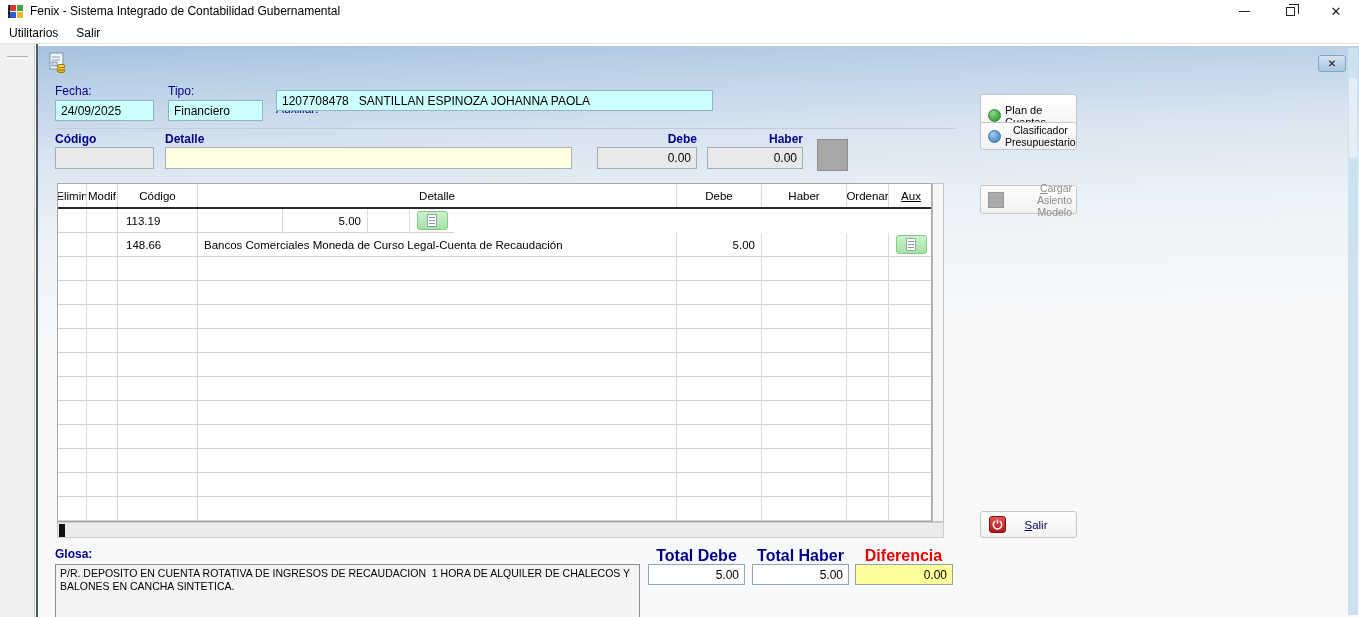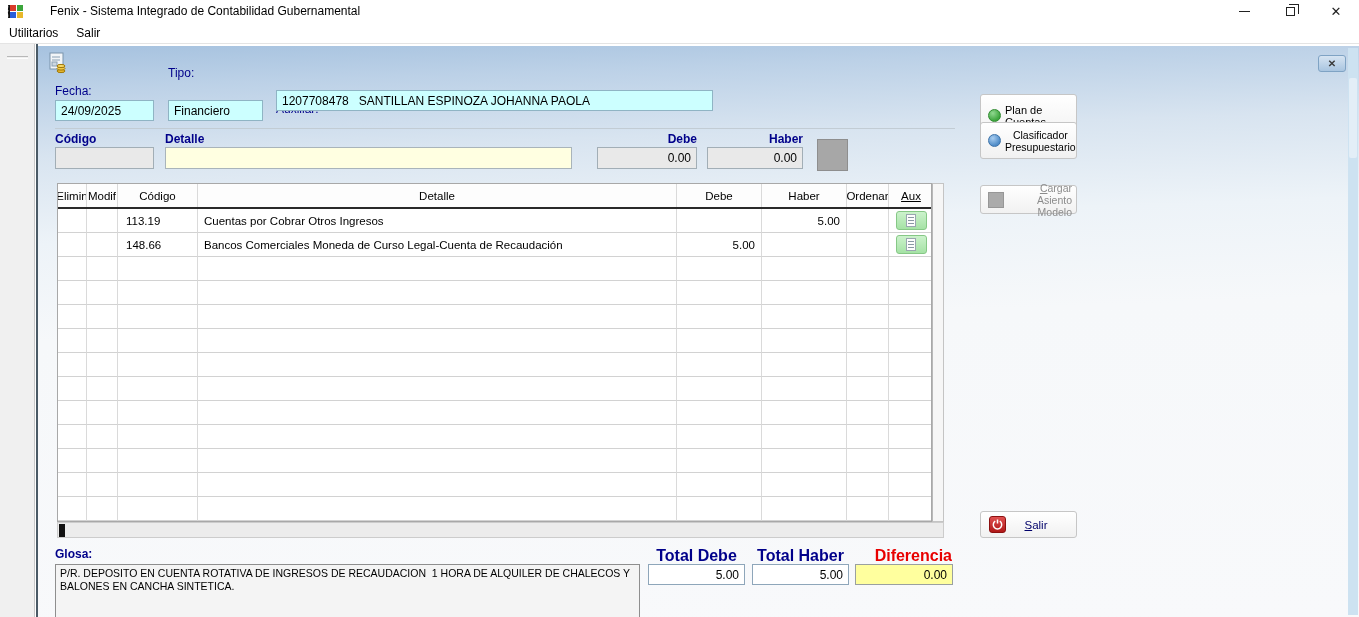--- a/index.html
+++ b/index.html
@@ -1,21 +1,21 @@
 <!DOCTYPE html>
 <html><head>
 <meta charset="utf-8">
 <style>
   * { margin:0; padding:0; box-sizing:border-box; }
   html,body { width:1359px; height:617px; overflow:hidden;
     font-family:"Liberation Sans", sans-serif; background:#fff; }
 
   
   #titlebar { position:absolute; left:0; top:0; width:1359px; height:22px;
-    background:#ffffff; display:flex; align-items:center;gap:20px; }
+    background:#ffffff; display:flex; align-items:center; }
   #title-text { font-size:12px; color:#000; margin-left:6px; }
   #app-icon { width:17px; height:15px; margin-left:7px; position:relative; }
   .winctl { position:absolute; top:0; height:22px; width:46px; display:flex;
     align-items:center; justify-content:center; color:#222; }
   #btn-min  { right:92px; }
   #btn-rest { right:46px; }
   #btn-close{ right:0; font-size:13px; }
   #btn-min .bar { width:11px; height:1px; background:#222; }
   .rest-sq { width:9px; height:9px; border:1px solid #222; background:#fff; position:relative; }
   .rest-sq:before { content:""; position:absolute; left:2px; top:-4px; width:9px; height:9px;
@@ -175,21 +175,21 @@
       <ellipse cx="13" cy="14" rx="4" ry="1.6" fill="#f6d868" stroke="#a07808"></ellipse>
     </svg>
   </div>
   <div id="child-close">
     <span>✕</span>
   </div>
 
   <span class="lbl" style="left:17px; top:38px;">Fecha:</span>
   <div class="field cyan" style="left:17px; top:54px; width:99px; height:21px;">24/09/2025</div>
 
-  <span class="lbl" style="left:130px; top:20px;">Tipo:</span>
+  <span class="lbl" style="left:130px; top:38px;">Tipo:</span>
   <div class="field cyan" style="left:130px; top:54px; width:95px; height:21px;">Financiero</div>
 
   <span class="lbl" style="left:238px; top:56px;">Auxiliar:</span>
   <div class="field cyan" style="left:238px; top:44px; width:437px; height:21px; white-space:pre;">1207708478   SANTILLAN ESPINOZA JOHANNA PAOLA</div>
 
   <div id="sep1"></div>
 
   <span class="lblb" style="left:17px; top:86px;">Código</span>
   <div class="field grayf" style="left:17px; top:101px; width:99px; height:22px;"></div>
 
@@ -213,21 +213,20 @@
         <div class="tcell c-debe">Debe</div>
         <div class="tcell c-haber">Haber</div>
         <div class="tcell c-ordenar small">Ordenar</div>
         <div class="tcell c-aux">Aux</div>
       </div>
     <div id="grid-body">
         <div class="trow">
           <div class="tcell c-elimin"></div>
           <div class="tcell c-modif"></div>
           <div class="tcell c-codigo">113.19</div>
-          <div class="tcell c-detalle">Cuentas por Cobrar Otros Ingresos</div>
           <div class="tcell c-debe"></div>
           <div class="tcell c-haber">5.00</div>
           <div class="tcell c-ordenar"></div>
           <div class="tcell c-aux">
             <span class="aux-btn">
               <span class="doc-ico"></span>
             </span>
           </div>
         </div>
         <div class="trow">
@@ -359,21 +358,21 @@
   <div id="grid-vscroll"></div>
   <div id="grid-hscroll">
     <div class="thumb"></div>
   </div>
 
   <div class="side-btn" style="top:48px; height:43px;">
     <span class="sphere green"></span>
     <span>Plan de Cuentas</span>
   </div>
 
-  <div class="side-btn btn-2line" style="top:76px; height:37px;">
+  <div class="side-btn btn-2line" style="top:76px; height:28px;">
     <span class="sphere blue"></span>
     <span style="flex:1; margin-right:4px;">
       <span>Clasificador</span><br>
       <span>Presupuestario</span>
     </span>
   </div>
 
   <div class="side-btn btn-2line" style="top:139px; height:29px;">
     <span class="gray-sq-ico"></span>
     <span class="disabled-txt" style="flex:1; margin-right:4px;text-align:right;">
@@ -396,19 +395,19 @@
 
   <span class="lblb" style="left:17px; top:501px;">Glosa:</span>
   <div id="glosa-box">P/R. DEPOSITO EN CUENTA ROTATIVA DE INGRESOS DE RECAUDACION  1 HORA DE ALQUILER DE CHALECOS Y BALONES EN CANCHA SINTETICA.</div>
 
   <span class="tot-lbl" style="left:610px;">Total Debe</span>
   <div class="field tot-white num tot-field" style="left:610px; width:97px;">5.00</div>
 
   <span class="tot-lbl" style="left:714px;">Total Haber</span>
   <div class="field tot-white num tot-field" style="left:714px; width:97px;">5.00</div>
 
-  <span class="tot-lbl" id="dif-lbl" style="left:817px;text-align:right;">Diferencia</span>
+  <span class="tot-lbl" id="dif-lbl" style="left:817px;">Diferencia</span>
   <div class="field num tot-field" id="dif-field" style="left:817px; width:98px;">0.00</div>
 
   <div id="right-scroll">
     <div class="thumb"></div>
   </div>
 </div>
 
 </body></html>

